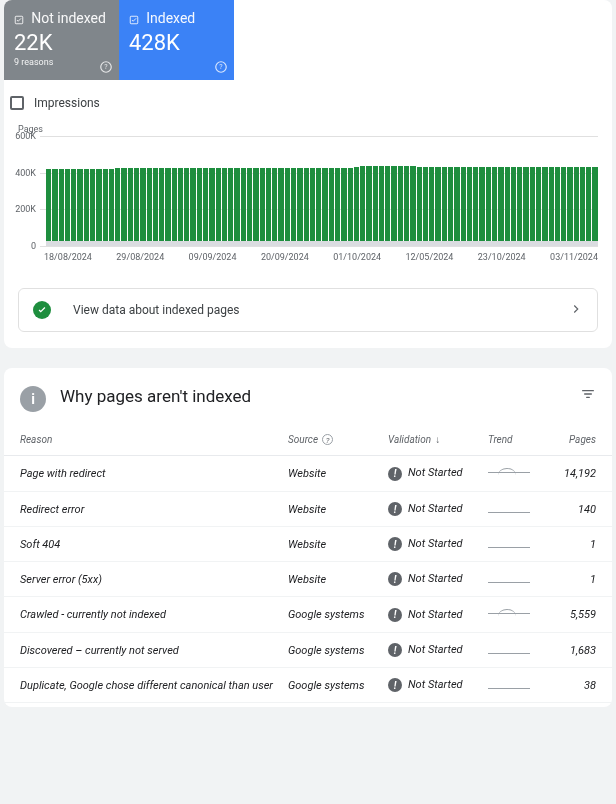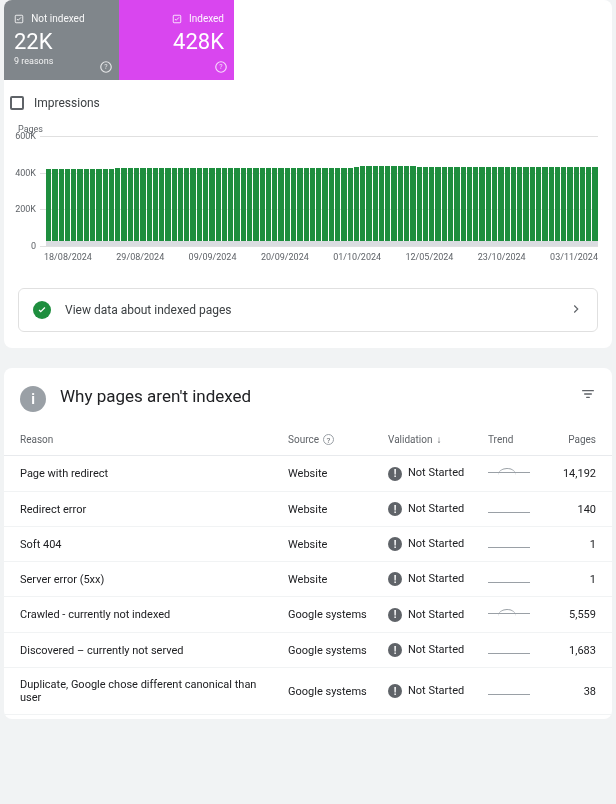--- a/index.html
+++ b/index.html
@@ -21,28 +21,28 @@
     display: flex;
   }
   .stat-card {
     width: 115px;
     height: 80px;
     padding: 10px 10px 8px 10px;
     position: relative;
     color: #fff;
   }
   .stat-card.grey { background: #80868b; }
-  .stat-card.green { background: #d946ef; text-align: right; }
+  .stat-card.green { background: #3b82f6; }
   .stat-card .check {
     width: 10px; height: 10px;
     display: inline-block;
     vertical-align: middle;
     margin-right: 4px;
   }
-  .stat-card .label { font-size: 10px; opacity: .95; }
+  .stat-card .label { font-size: 14px; opacity: .95; }
   .stat-card .value { font-size: 22px; font-weight: 400; margin-top: 4px; }
   .stat-card .sub { font-size: 9px; opacity: .9; margin-top: 2px; }
   .stat-card .help {
     position: absolute; right: 6px; bottom: 6px;
     width: 14px; height: 14px; opacity: .8;
   }
   .impressions-row {
     display: flex; align-items: center;
     padding: 10px 6px 0 6px;
     margin-top: 6px;
@@ -91,20 +91,21 @@
     margin-left: 26px; margin-top: 6px;
   }
   
   .link-row {
     margin: 14px 14px 16px 14px;
     border: 1px solid #e0e0e0;
     border-radius: 6px;
     padding: 12px 14px;
     display: flex; align-items: center;
     cursor: pointer;
+    gap: 8px;
   }
   .link-row .circle-check {
     width: 18px; height: 18px; border-radius: 50%;
     background: #1e8e3e; display: flex;
     align-items: center; justify-content: center;
     margin-right: 14px;
   }
   .link-row .txt { font-size: 12px; color: #3c4043; flex: 1; }
   .chevron { color: #5f6368; }
   
@@ -120,20 +121,21 @@
     margin-right: 14px; flex-shrink: 0;
   }
   .section-title { font-size: 17px; color: #202124; font-weight: 400; }
   .section-sub { font-size: 11px; color: #5f6368; margin-top: 4px; }
   .filter-icon { margin-left: auto; color: #5f6368; cursor: pointer; }
   
   table.reasons {
     width: 100%;
     border-collapse: collapse;
     font-size: 11px;
+    font-style: italic;
   }
   table.reasons th {
     text-align: left;
     font-weight: 400;
     color: #5f6368;
     padding: 8px 4px 10px 4px;
     border-bottom: 1px solid #e8eaed;
     font-size: 10px;
   }
   table.reasons th:first-child, table.reasons td:first-child { padding-left: 16px; }

